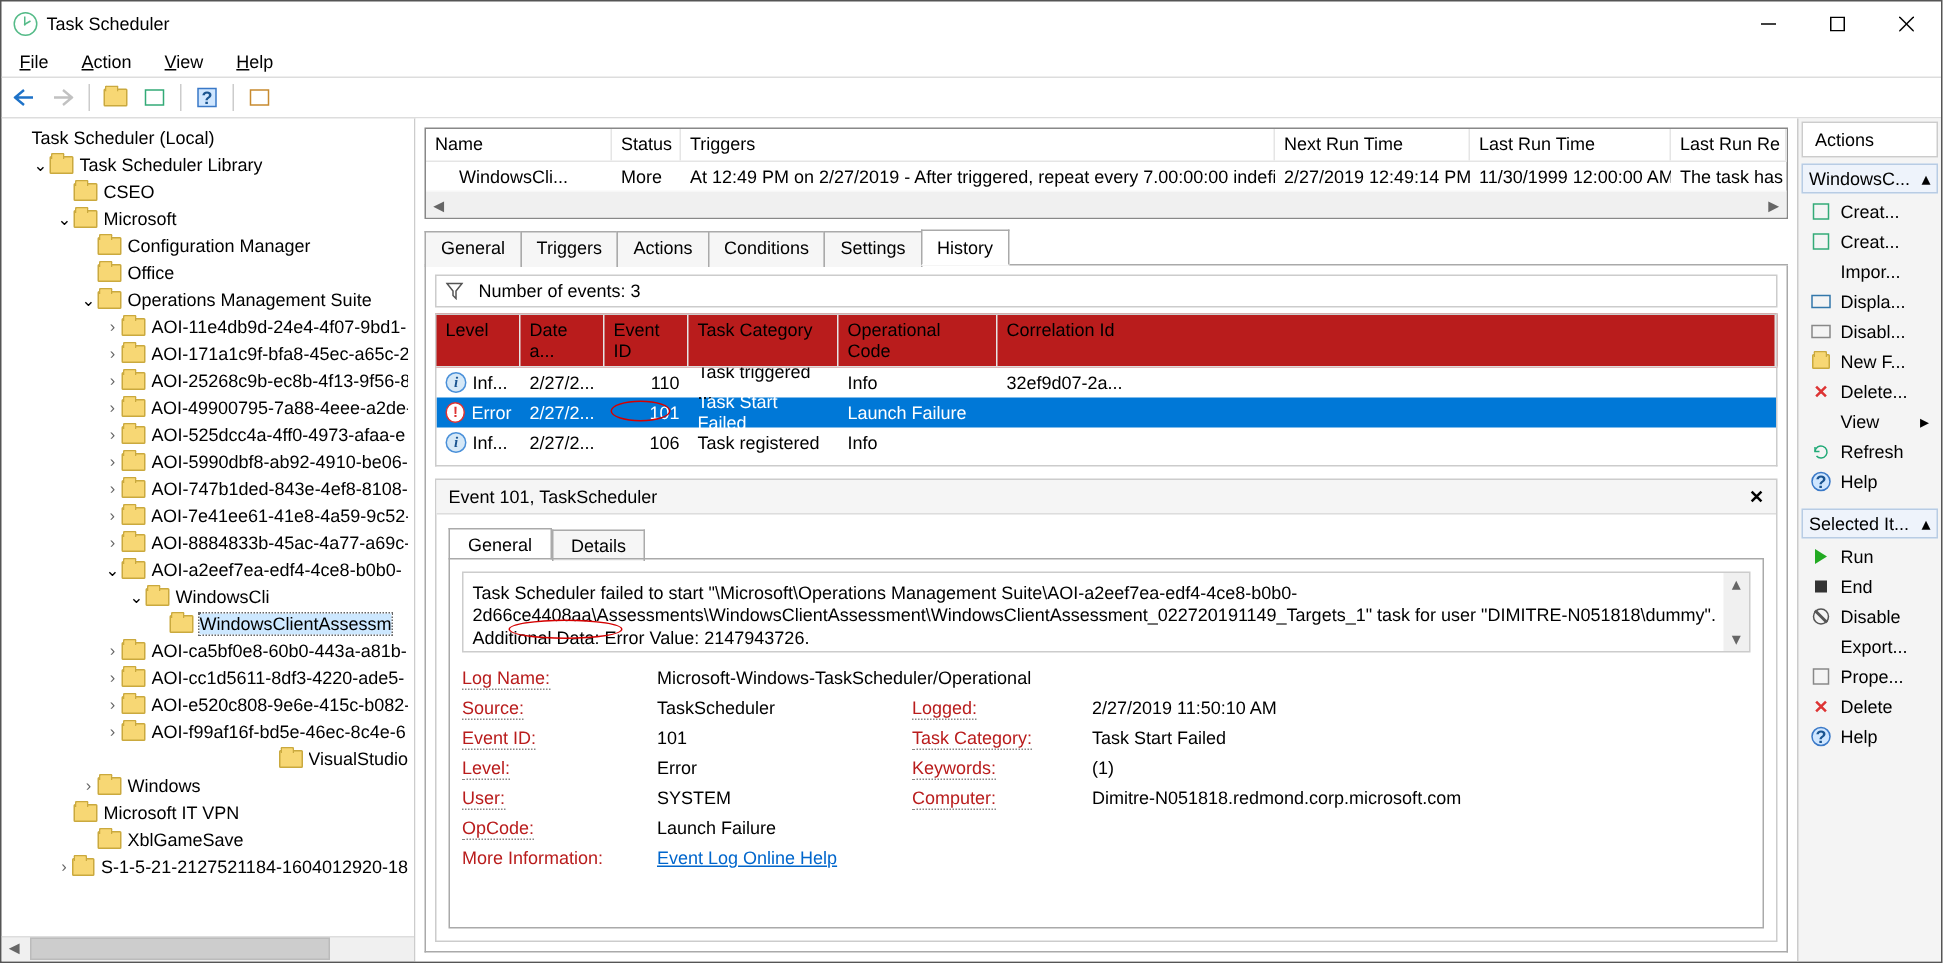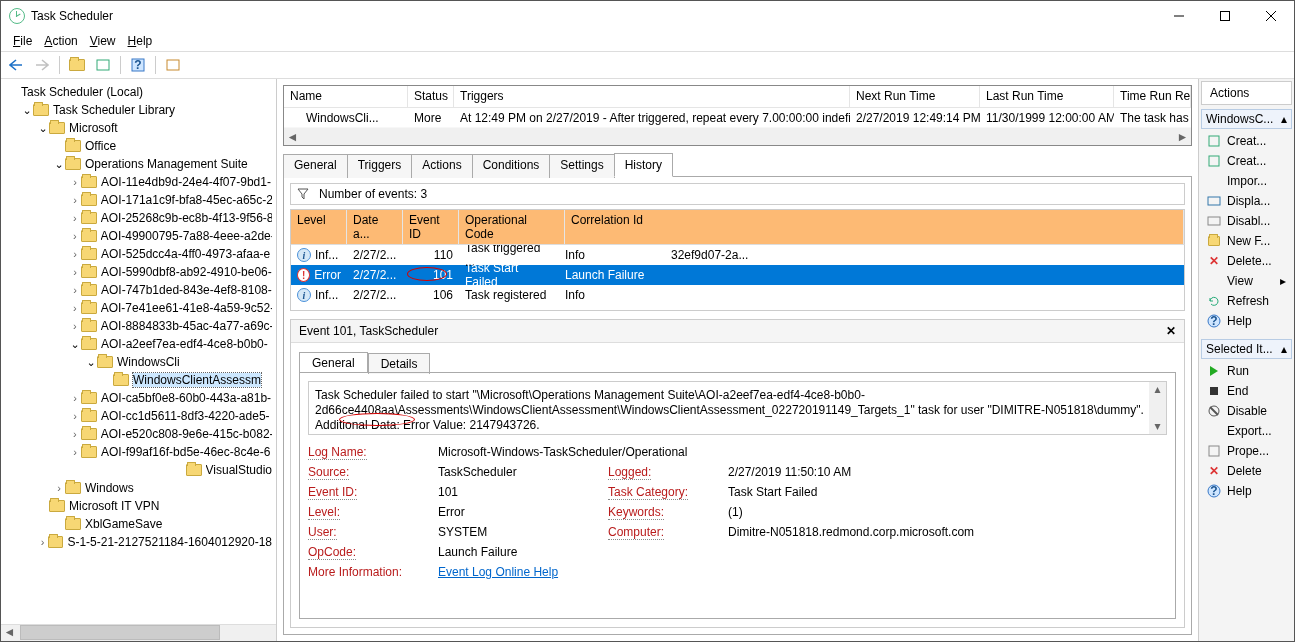--- a/index.html
+++ b/index.html
@@ -4,21 +4,21 @@
 <style>
 * { box-sizing: border-box; font-family: "Segoe UI", Tahoma, sans-serif; font-size: 12px; }
 body { margin: 0; background: #fff; height: 642px; width: 1295px; overflow: hidden; display: flex; flex-direction: column; border: 1px solid #555; }
 .titlebar { height: 30px; display: flex; align-items: center; padding: 0 0 0 8px; }
 .titlebar .app-icon { width:16px; height:16px; border:1.5px solid #5b8; border-radius:50%; position:relative; margin-right:6px;}
 .titlebar .app-icon::after{content:"";position:absolute;left:6px;top:2px;width:1px;height:6px;background:#5b8;}
 .titlebar .app-icon::before{content:"";position:absolute;left:6px;top:7px;width:5px;height:1px;background:#5b8;transform-origin:left;transform:rotate(-30deg);}
 .titlebar .title { flex:1; }
 .titlebar .winbtns { display:flex; }
 .titlebar .winbtn { width:46px; height:30px; display:flex; align-items:center; justify-content:center; }
-.menubar { height:20px; display:flex; align-items:center; padding: 0 6px; gap: 0;}
+.menubar { height:20px; display:flex; align-items:center; padding: 0 6px; gap: 10px;}
 .menubar .mi { padding:2px 6px; }
 .menubar .mi u { text-decoration: underline; }
 .toolbar { height:28px; border-top:1px solid #ddd; border-bottom:1px solid #ddd; display:flex; align-items:center; padding:0 4px; gap:4px;}
 .toolbar .sep { width:1px; height:18px; background:#ccc; margin:0 2px;}
 .toolbar .tbtn { width:22px; height:22px; display:flex; align-items:center; justify-content:center; border:1px solid transparent; }
 .main { flex:1; display:flex; min-height:0; }
 .tree-pane { width:276px; border-right:1px solid #ccc; overflow:hidden; display:flex; flex-direction:column;}
 .tree { flex:1; overflow:hidden; padding:4px 0 0 4px; white-space:nowrap; }
 .tree-sb { height:17px; background:#f0f0f0; border-top:1px solid #ddd; display:flex; }
 .tree-sb .thumb{ margin-left:2px; width:200px; height:15px; background:#cdcdcd; border:1px solid #bbb;}
@@ -36,21 +36,21 @@
 .grid-sb { height:17px; background:#f0f0f0; display:flex; align-items:center;}
 .grid-sb .lar,.grid-sb .rar{width:17px;text-align:center;color:#666;}
 .grid-sb .track{flex:1;background:#f0f0f0;}
 .tabs { margin:6px 6px 0 6px; display:flex; border-bottom:1px solid #aaa;}
 .tab { padding:4px 10px; border:1px solid #aaa; border-bottom:none; margin-right:-1px; background:#fff; position:relative; top:1px;}
 .tab.inactive { background:#f6f6f6; top:2px; padding-top:3px;}
 .tab.active { background:#fff; z-index:2; border-bottom:1px solid #fff;}
 .tabbody { border:1px solid #aaa; border-top:none; margin:0 6px 6px 6px; flex:1; display:flex; flex-direction:column; min-height:0; padding:6px;}
 .filterbar { display:flex; align-items:center; height:22px; border:1px solid #ccc; padding:0 6px; gap:10px; margin-bottom:4px;}
 .funnel { width:12px;height:12px; }
-.ev-head { display:flex; border:1px solid #ccc; border-bottom:1px solid #ddd; background:#fdba74;}
+.ev-head { display:flex; border:1px solid #ccc; border-bottom:1px solid #ddd; background:#b91c1c;}
 .ev-head .eh{ padding:3px 6px; border-right:1px solid #e5e5e5;}
 .ev-body { border:1px solid #ccc; border-top:none; height:66px; overflow:hidden;}
 .ev-row { display:flex; height:20px; align-items:center; }
 .ev-row .ec{ padding:0 6px; display:flex; align-items:center; gap:4px; overflow:hidden;}
 .ev-row.sel { background:#0078d7; color:#fff; }
 .icon-info{width:14px;height:14px;border-radius:50%;background:#d5e8f7;border:1px solid #4a90d9;color:#1a5490;display:inline-flex;align-items:center;justify-content:center;font-weight:bold;font-size:10px;font-style:italic;font-family:Georgia,serif;}
 .icon-err{width:14px;height:14px;border-radius:50%;background:#fff;border:1.5px solid #d33;color:#d33;display:inline-flex;align-items:center;justify-content:center;font-weight:bold;font-size:10px;}
 .red-ov{position:absolute;border:1.5px solid #d40000;border-radius:50%;pointer-events:none;}
 .detail-pane{ margin-top:8px; border:1px solid #ccc; flex:1; display:flex; flex-direction:column; min-height:0; padding:0;}
 .detail-hdr{ display:flex; justify-content:space-between; align-items:center; padding:4px 8px; background:#f5f5f5; border-bottom:1px solid #ddd;}
@@ -147,23 +147,33 @@
         <div class="tree-row">
           <span class="app-icon" style="width:12px;height:12px;border-width:1px;margin-right:4px"></span>
           <span>Task Scheduler (Local)</span>
         </div>
         <div class="tree-row" style="padding-left: 16px;">
           <span class="tw" style="color: rgb(0, 0, 0);">⌄</span>
           <span class="fold"></span>
           <span class="tree-label">Task Scheduler Library</span>
         </div>
         <div class="tree-row" style="padding-left: 32px;">
+          <span class="tw"></span>
+          <span class="fold"></span>
+          <span class="tree-label">CSEO</span>
+        </div>
+        <div class="tree-row" style="padding-left: 32px;">
           <span class="tw" style="color: rgb(0, 0, 0);">⌄</span>
           <span class="fold"></span>
           <span class="tree-label">Microsoft</span>
+        </div>
+        <div class="tree-row" style="padding-left: 48px;">
+          <span class="tw"></span>
+          <span class="fold"></span>
+          <span class="tree-label">Configuration Manager</span>
         </div>
         <div class="tree-row" style="padding-left: 48px;">
           <span class="tw"></span>
           <span class="fold"></span>
           <span class="tree-label">Office</span>
         </div>
         <div class="tree-row" style="padding-left: 48px;">
           <span class="tw" style="color: rgb(0, 0, 0);">⌄</span>
           <span class="fold"></span>
           <span class="tree-label">Operations Management Suite</span>
@@ -281,21 +291,21 @@
   </div>
 
   <div class="center-pane">
     <div class="grid-wrap">
       <div class="grid-head">
         <div class="gh" style="width:124px">Name</div>
         <div class="gh" style="width:46px">Status</div>
         <div class="gh" style="width:396px">Triggers</div>
         <div class="gh" style="width:130px">Next Run Time</div>
         <div class="gh" style="width:134px">Last Run Time</div>
-        <div class="gh" style="flex:1">Time Run Re</div>
+        <div class="gh" style="flex:1">Last Run Re</div>
       </div>
       <div class="grid-row">
         <div class="gc" style="width:124px;display:flex;align-items:center;gap:4px">
             <span class="app-icon" style="width:12px;height:12px;border-width:1px"></span>
             <span>WindowsCli...</span>
           </div>
         <div class="gc" style="width:46px">More</div>
         <div class="gc" style="width:396px">At 12:49 PM on 2/27/2019 - After triggered, repeat every 7.00:00:00 indefinitely.</div>
         <div class="gc" style="width:130px">2/27/2019 12:49:14 PM</div>
         <div class="gc" style="width:134px">11/30/1999 12:00:00 AM</div>
@@ -320,20 +330,21 @@
       <div class="filterbar">
         <svg class="funnel" viewBox="0 0 12 12">
             <path d="M1 1 H11 L7 6 V11 L5 9 V6 Z" fill="none" stroke="#555"></path>
           </svg>
         <span>Number of events: 3</span>
       </div>
       <div class="ev-head">
         <div class="eh" style="width:56px">Level</div>
         <div class="eh" style="width:56px">Date a...</div>
         <div class="eh" style="width:56px;text-align:left">Event ID</div>
+        <div class="eh" style="width:100px">Task Category</div>
         <div class="eh" style="width:106px">Operational Code</div>
         <div class="eh" style="flex:1">Correlation Id</div>
       </div>
       <div class="ev-body" id="evbody" style="position:relative">
         <div class="red-ov" style="left:116px;top:22px;width:40px;height:14px"></div>
       <div class="ev-row">
             <div class="ec" style="width: 56px;">
               <span class="icon-info">i</span>
               <span>Inf...</span>
             </div>

